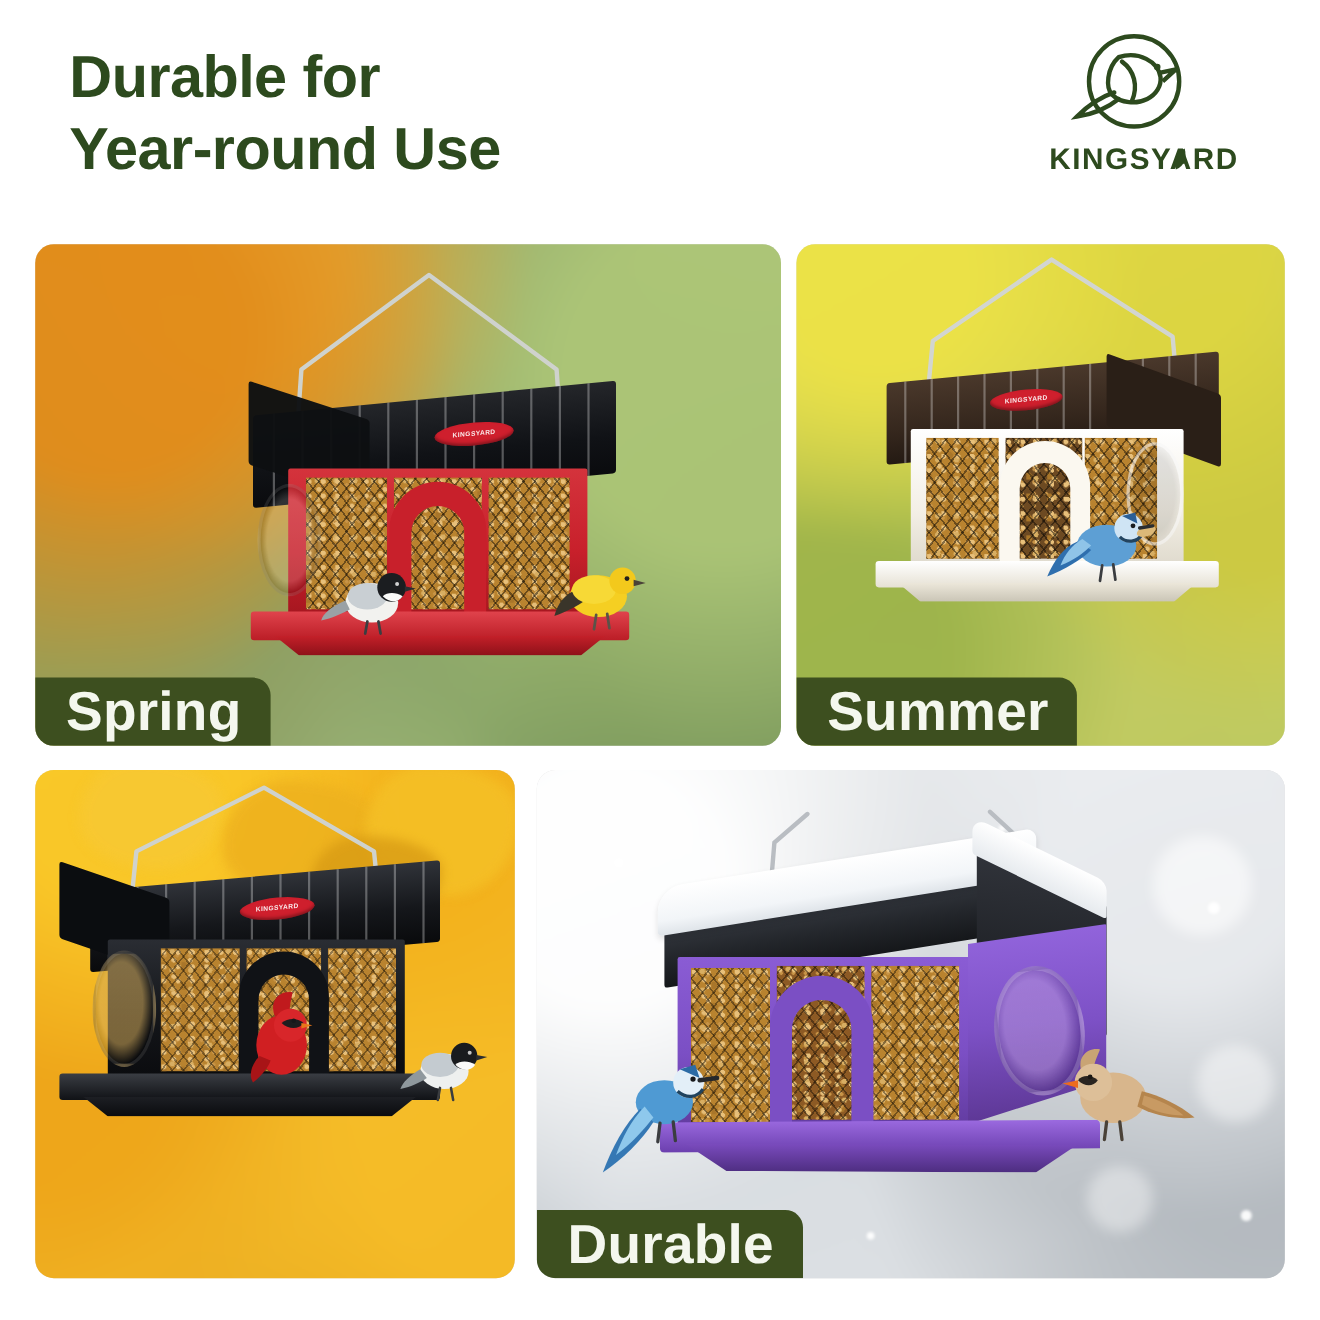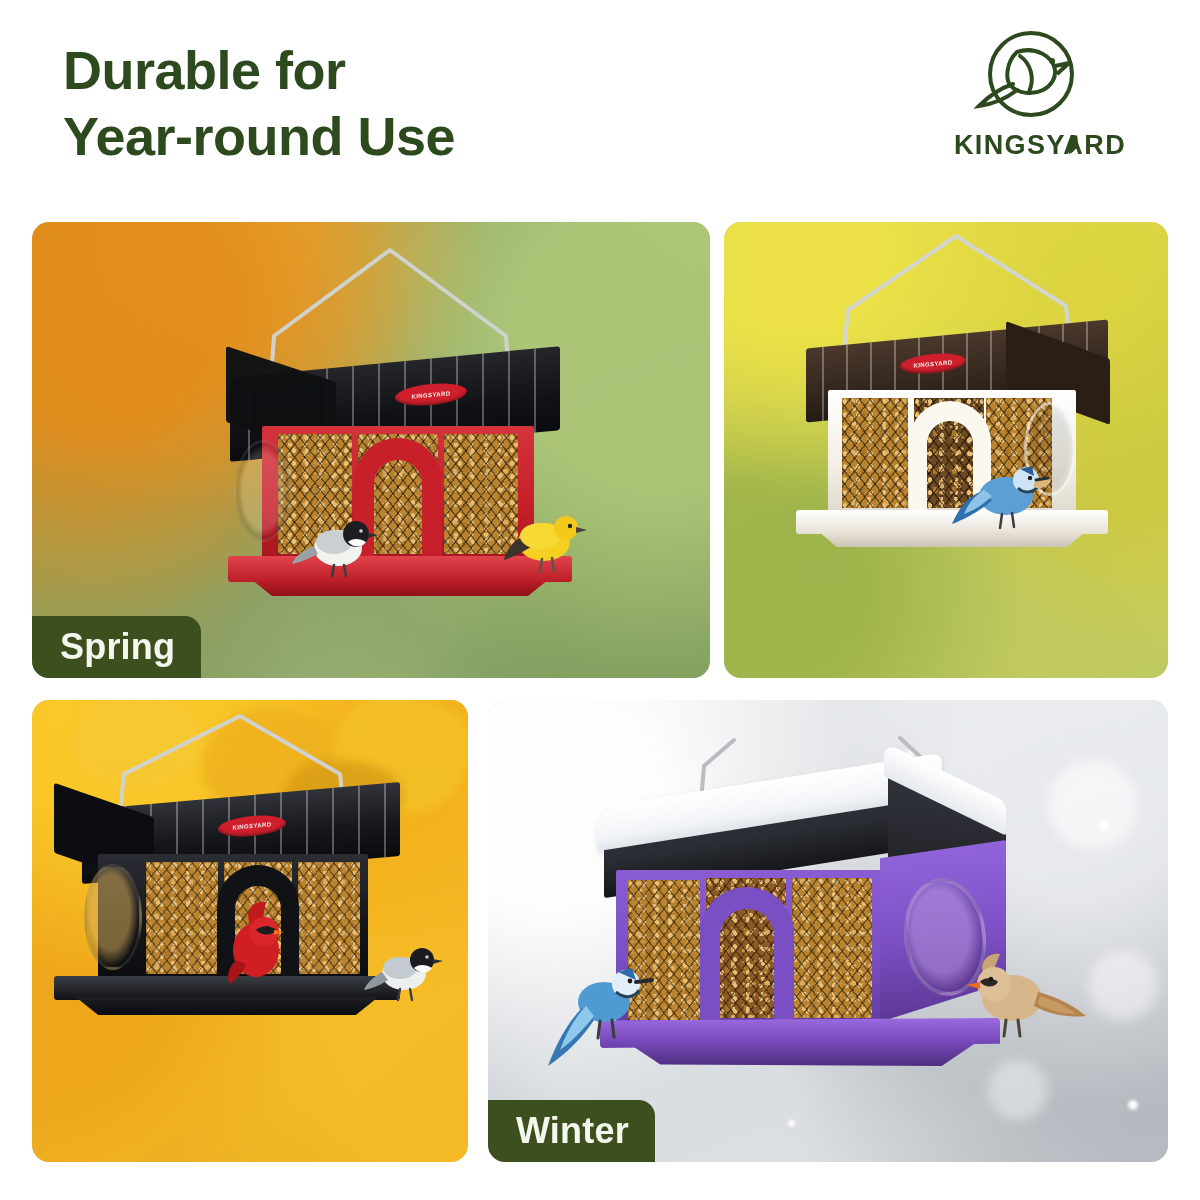--- a/index.html
+++ b/index.html
@@ -122,21 +122,21 @@
   .badge{
     position:absolute;left:0;bottom:0;
     border-radius:0 16px 0 0;
     background:#3d4f1f;
     color:#f4f7ee;
     font-weight:bold;
     display:flex;align-items:center;
     padding:0 26px 0 28px;
     letter-spacing:0.2px;
   }
-  .badge-lg{height:62px;font-size:36px;}
+  .badge-lg{height:62px;font-size:50px;}
   .badge-sm{height:58px;font-size:37px;}
 </style>
 </head>
 <body>
 
 <div class="page">
 
   <div class="header">
     <div class="headline">Durable for
 Year-round Use</div>
@@ -298,20 +298,23 @@
           <circle cx="76" cy="30" r="13" fill="#cfe4f4"></circle>
           <path d="M70 19 L82 16 L84 26" fill="#2b5f96"></path>
           <path d="M68 38 C74 44 84 43 88 36" stroke="#23445f" stroke-width="3" fill="none"></path>
           <ellipse cx="92" cy="33" rx="9" ry="4.5" fill="#dcb878" transform="rotate(-18 92 33)"></ellipse>
           <path d="M86 30 L98 28" stroke="#2a2d30" stroke-width="3" stroke-linecap="round"></path>
           <circle cx="80" cy="28" r="2.2" fill="#1a1c1f"></circle>
           <path d="M52 64 L50 78 M62 63 L64 77" stroke="#3b3d40" stroke-width="2.5" stroke-linecap="round"></path>
         </svg>
       </div>
     </div>
+    <div class="badge badge-lg">
+      <span>Summer</span>
+    </div>
   </div>
 
   <div class="panel p-autumn">
     <div class="scene">
       <div class="bg-autumn"></div>
       <div class="leaf" style="left:40px;top:-10px;width:130px;height:100px;background:#f7c832;"></div>
       <div class="leaf" style="left:170px;top:10px;width:150px;height:110px;background:#eeb21f;"></div>
       <div class="leaf" style="left:300px;top:-6px;width:140px;height:120px;background:#f4bf26;"></div>
       <div class="leaf" style="left:250px;top:60px;width:120px;height:80px;background:#d79a14;opacity:.75;"></div>
 
@@ -456,17 +459,17 @@
           <path d="M34 34 C28 20 38 10 50 12 C46 22 42 30 44 38 Z" fill="#c9a474"></path>
           <circle cx="44" cy="42" r="17" fill="#ddbf98"></circle>
           <path d="M30 40 C36 46 44 46 48 40 C42 35 34 35 30 40 Z" fill="#2a2520"></path>
           <path d="M30 40 L16 43 L30 47 Z" fill="#ec6b1e"></path>
           <circle cx="41" cy="37" r="2.2" fill="#1a1713"></circle>
           <path d="M56 78 L54 94 M68 78 L70 94" stroke="#4a4238" stroke-width="3" stroke-linecap="round"></path>
         </svg>
       </div>
     </div>
     <div class="badge badge-lg">
-      <span>Winter</span>
+      <span>Durable</span>
     </div>
   </div>
 
 </div>
 
 </body></html>

